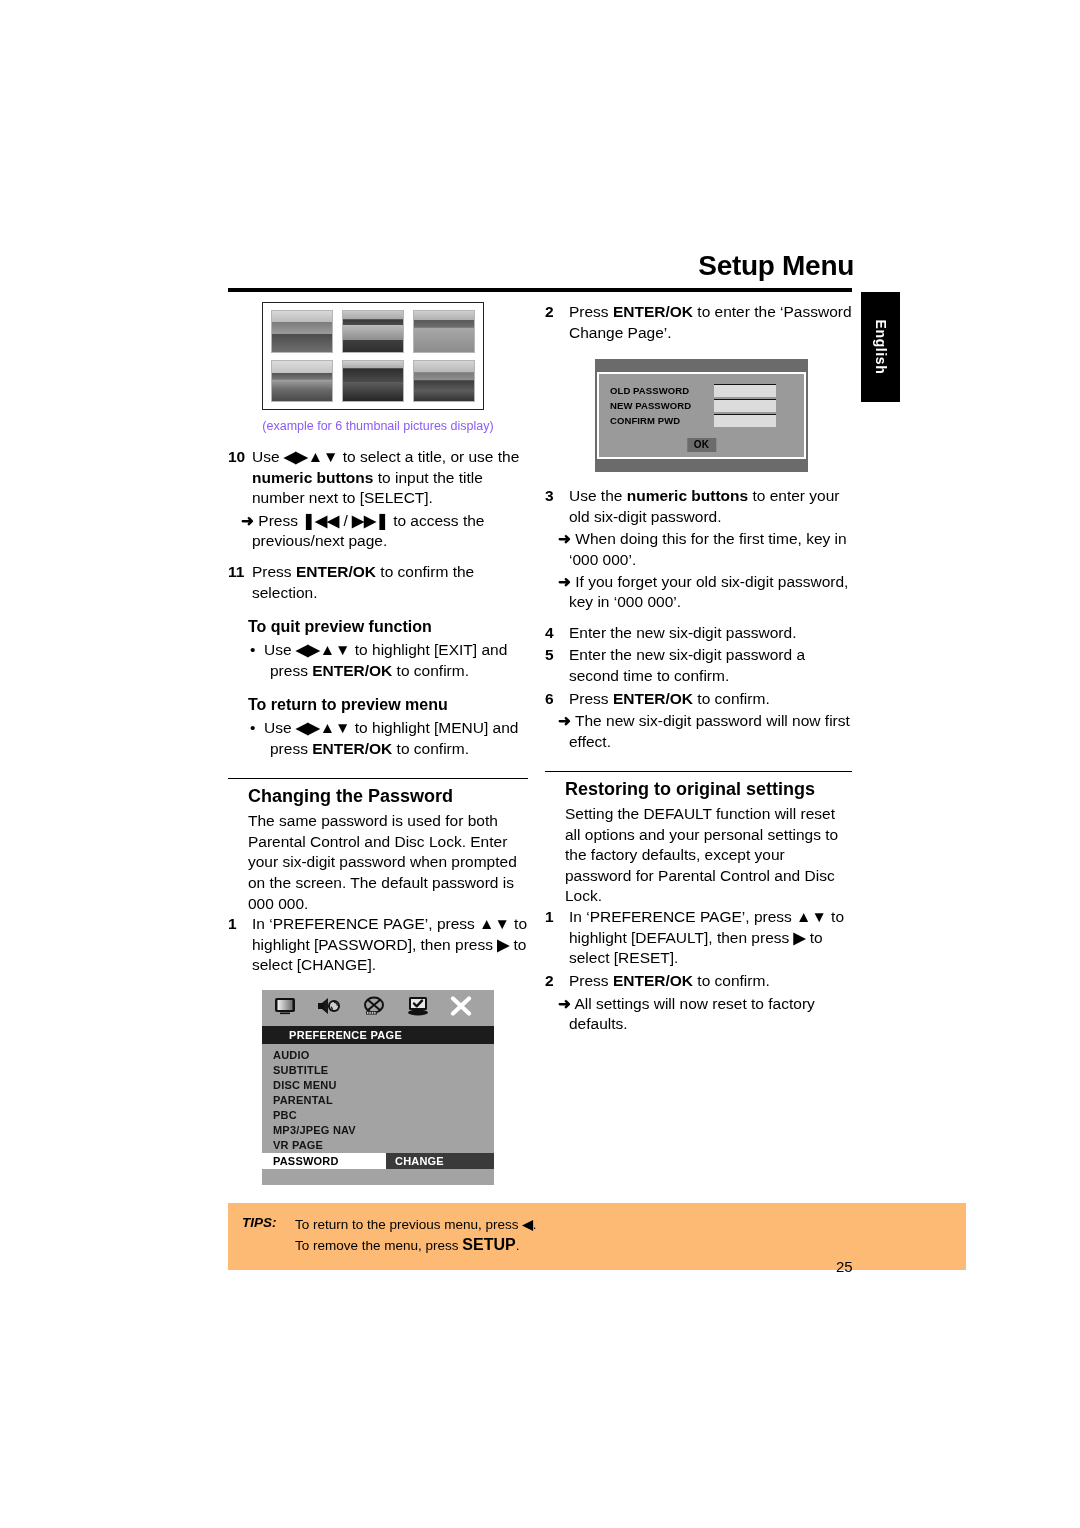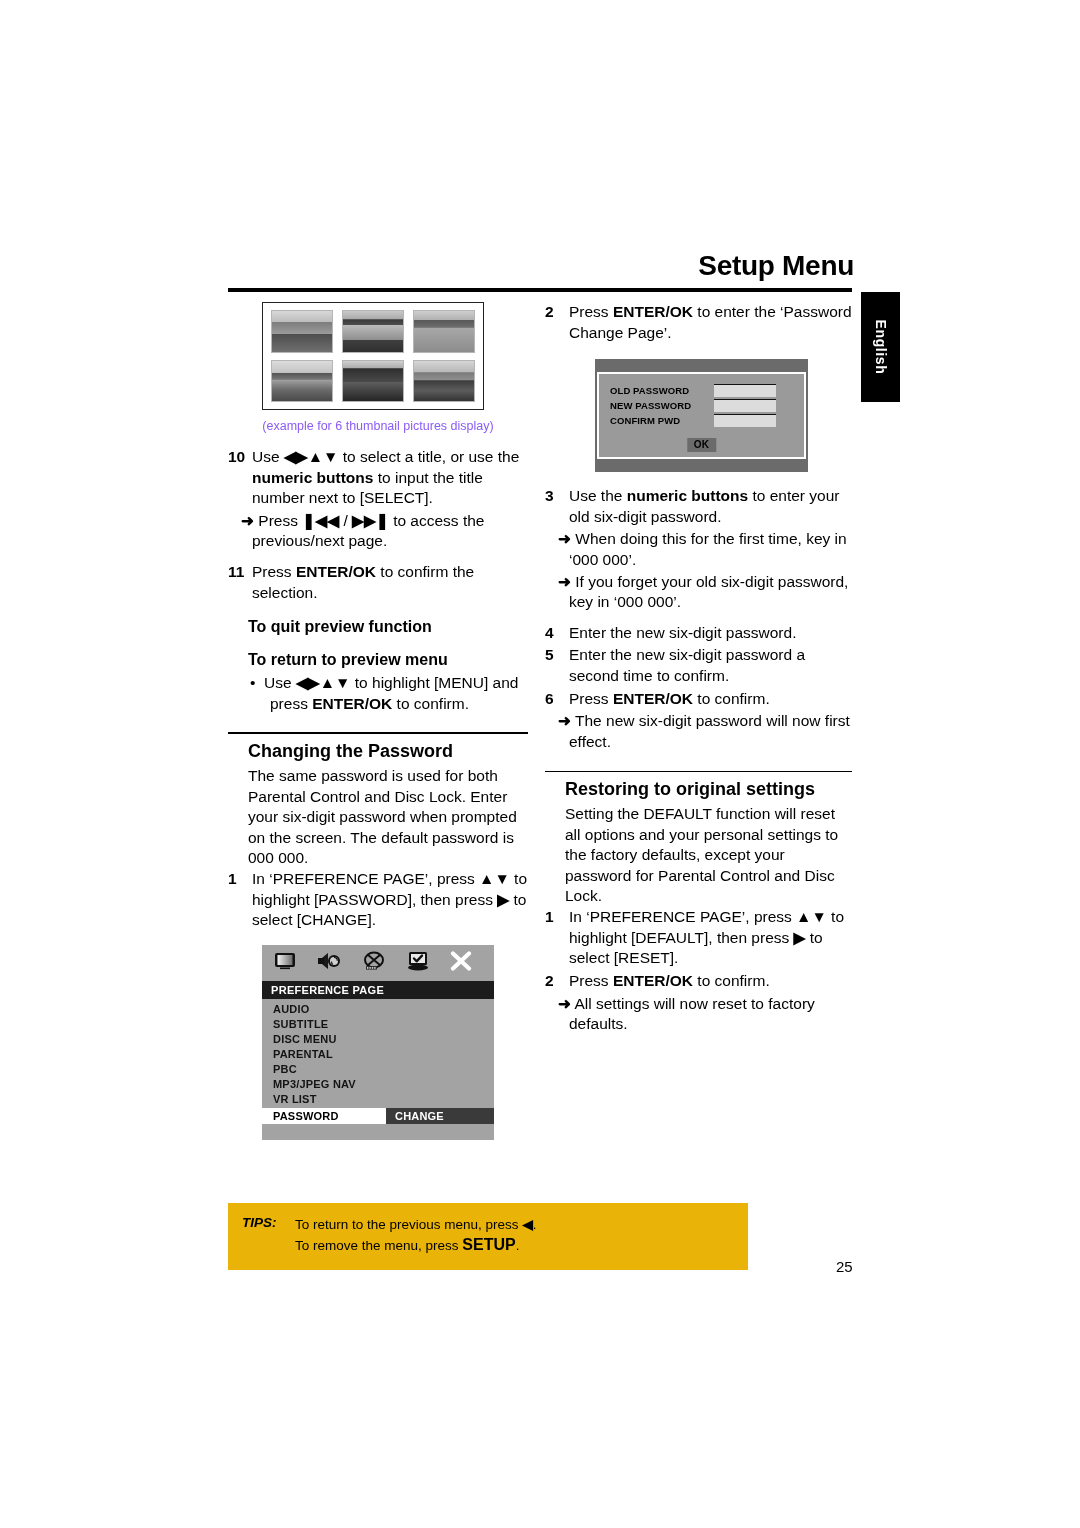--- a/index.html
+++ b/index.html
@@ -255,21 +255,21 @@
     padding-left: 12px;
     background: #a3a3a3;
   }
   .pref-iconbar .ico { display: block; }
   .pref-header {
     background: #1c1c1c;
     color: #ffffff;
     font-size: 11px;
     font-weight: bold;
     letter-spacing: 0.3px;
-    padding: 3px 0 3px 9px;
+    padding: 3px 0 3px 27px;
   }
   .pref-list { padding: 3px 0 0 0; }
   .pref-item {
     font-size: 11px;
     font-weight: bold;
     color: #141414;
     letter-spacing: 0.2px;
     padding: 1.5px 0 1.5px 11px;
   }
   .pref-item.selected {
@@ -292,22 +292,22 @@
     padding: 2px 0 2px 9px;
     box-sizing: border-box;
   }
   .pref-footer { height: 16px; background: #a3a3a3; }
 
   
   .tips {
     position: absolute;
     left: 228px;
     top: 1203px;
-    width: 520px;
-    background: #eab308;
+    width: 738px;
+    background: #fdba74;
     padding: 12px 0 13px 0;
     box-sizing: border-box;
   }
   .tips-inner {
     display: flex;
     padding-left: 14px;
   }
   .tips-label {
     font-size: 13.5px;
     font-weight: bold;
@@ -359,20 +359,21 @@
       <div class="substep"><span class="ar">➜</span> <span>Press </span><span class="b">❚◀◀</span><span> / </span><span class="b">▶▶❚</span><span> to access the previous/next page.</span></div>
 
       <div class="gap-s"></div>
 
       <div class="step">
         <div class="num">11</div>
         <div class="body"><span>Press </span><b>ENTER/OK</b><span> to confirm the selection.</span></div>
       </div>
 
       <div class="subhead">To quit preview function</div>
+      <div class="bullet"><span>•</span>&nbsp;&nbsp;<span>Use </span><span class="b">◀▶▲▼</span><span> to highlight [EXIT] and press </span><b>ENTER/OK</b><span> to confirm.</span></div>
 
       <div class="subhead">To return to preview menu</div>
       <div class="bullet"><span>•</span>&nbsp;&nbsp;<span>Use </span><span class="b">◀▶▲▼</span><span> to highlight [MENU] and press </span><b>ENTER/OK</b><span> to confirm.</span></div>
 
       <div class="section">
         <div class="section-rule"></div>
         <div class="section-title">Changing the Password</div>
         <div class="section-para">The same password is used for both Parental Control and Disc Lock. Enter your six-digit password when prompted on the screen. The default password is 000 000.</div>
 
         <div class="step">
@@ -432,21 +433,21 @@
           </span>
         </div>
         <div class="pref-header">PREFERENCE PAGE</div>
         <div class="pref-list">
           <div class="pref-item">AUDIO</div>
           <div class="pref-item">SUBTITLE</div>
           <div class="pref-item">DISC MENU</div>
           <div class="pref-item">PARENTAL</div>
           <div class="pref-item">PBC</div>
           <div class="pref-item">MP3/JPEG NAV</div>
-          <div class="pref-item">VR LIST</div>
+          <div class="pref-item">VR PAGE</div>
           <div class="pref-item selected">
             <span class="name">PASSWORD</span>
             <span class="value">CHANGE</span>
           </div>
         </div>
         <div class="pref-footer"></div>
       </div>
 
     </div>
   </div>

